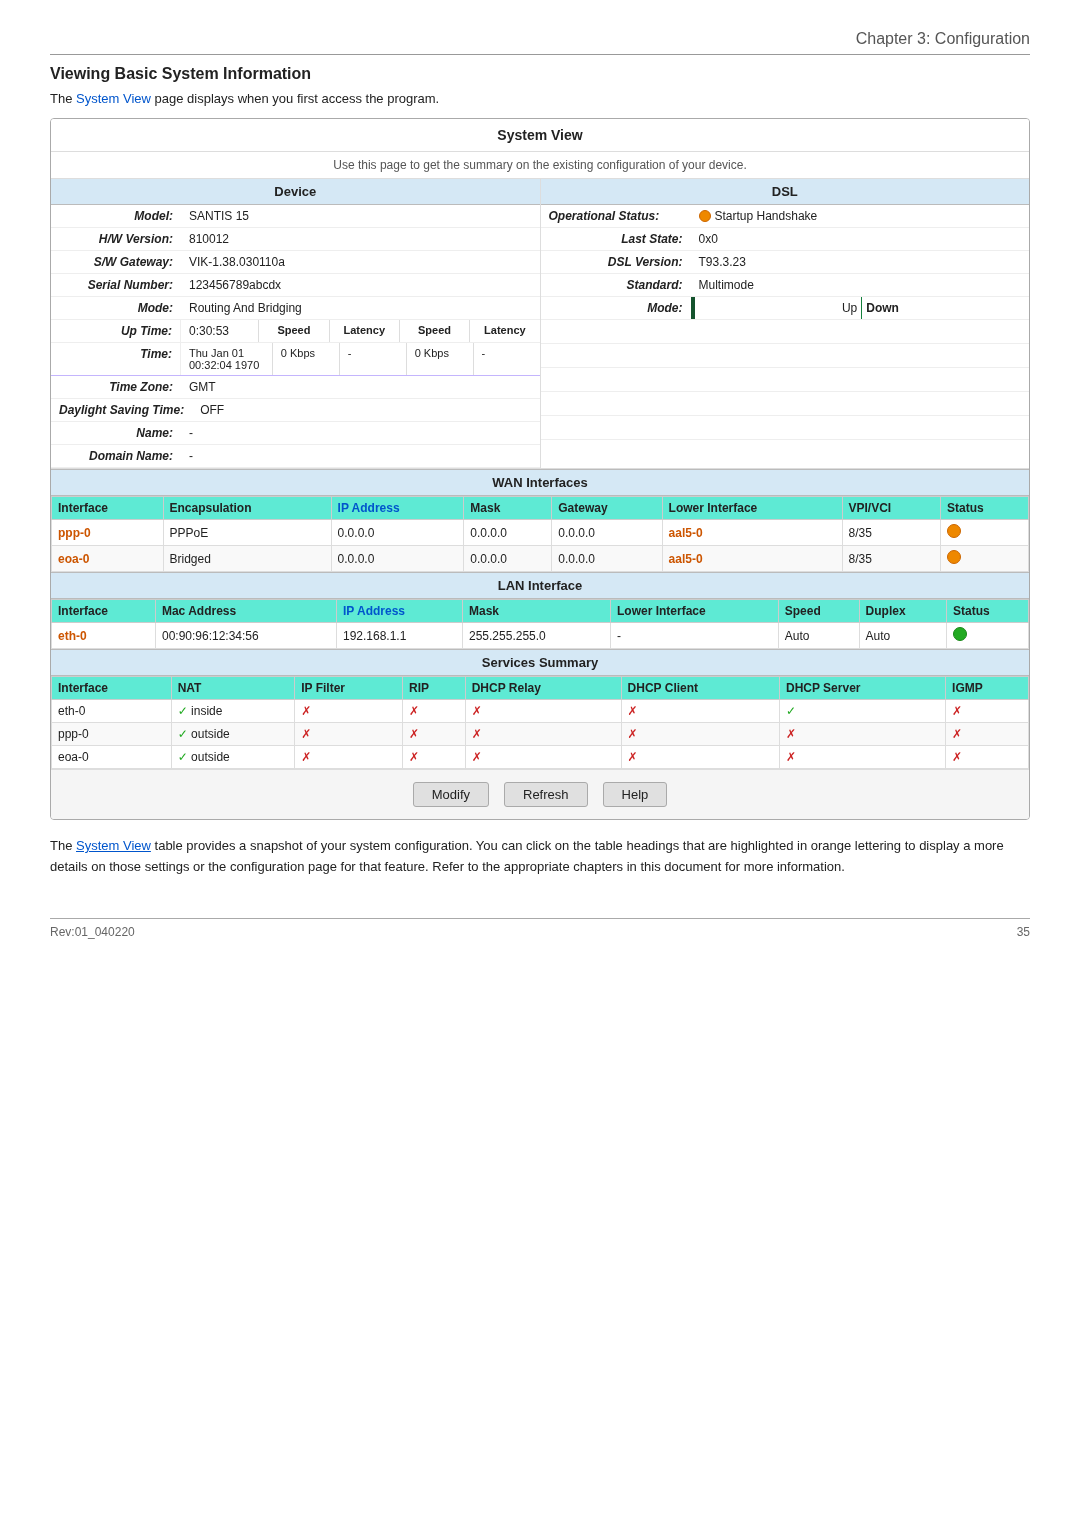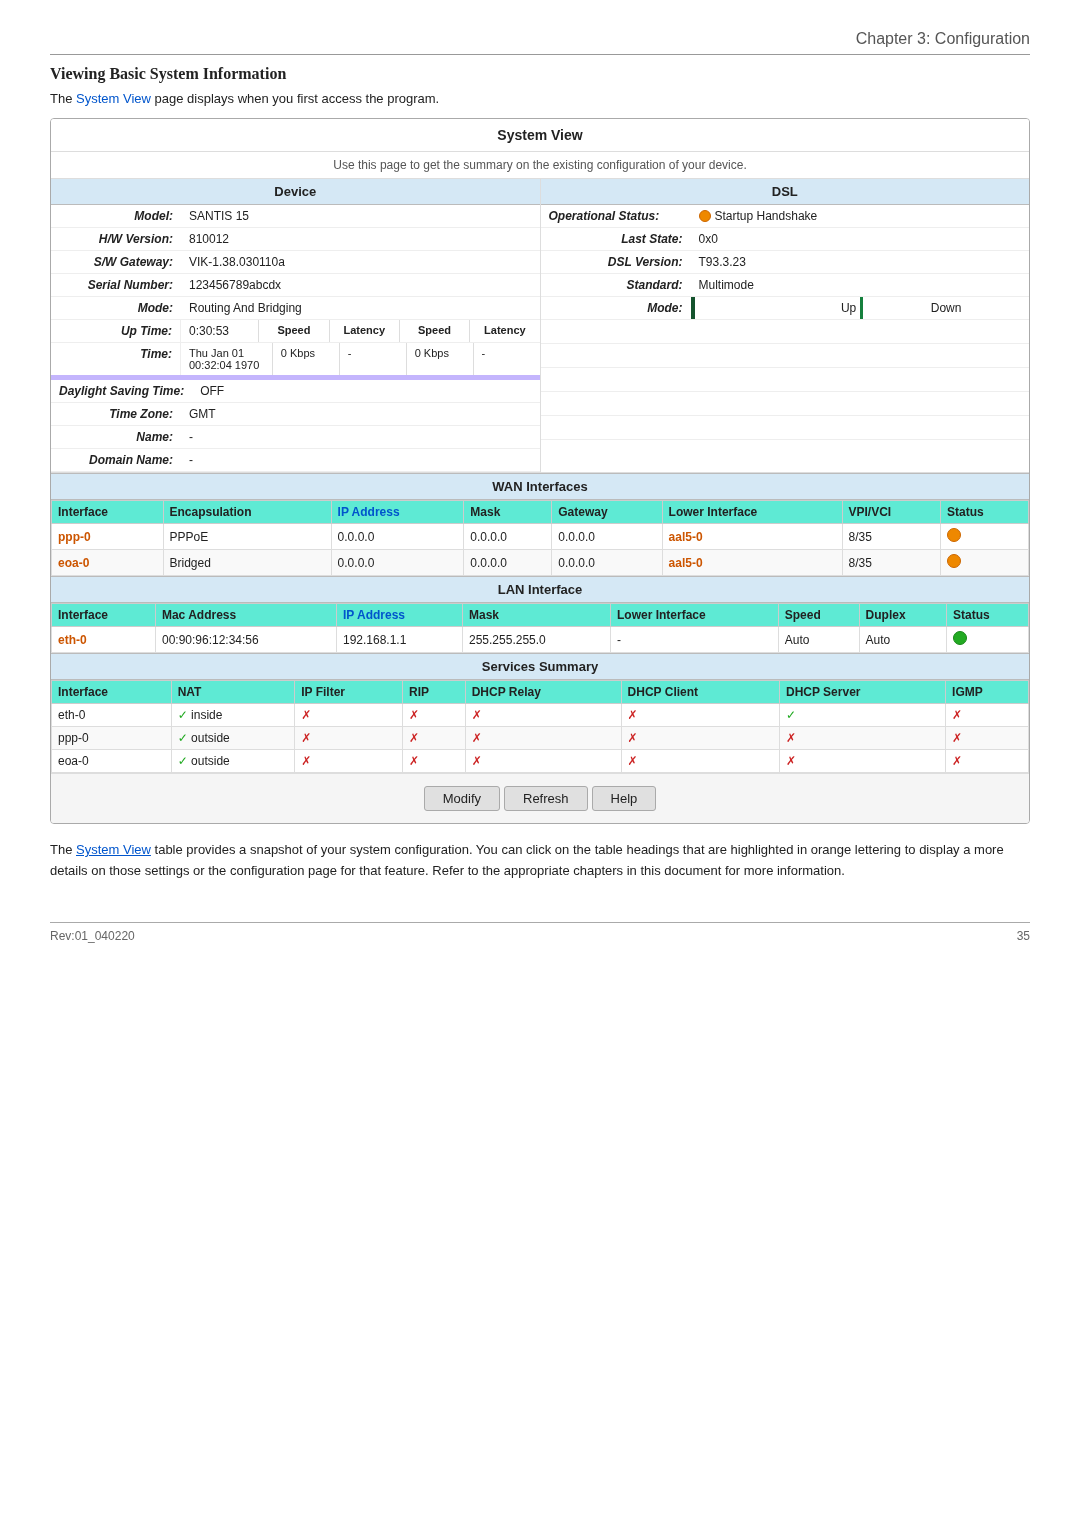--- a/index.html
+++ b/index.html
@@ -16,21 +16,20 @@
       color: #555;
       margin-bottom: 10px;
       border-bottom: 1px solid #999;
       padding-bottom: 6px;
     }
     .section-title {
       font-size: 16px;
       font-weight: bold;
       margin-bottom: 8px;
       margin-top: 10px;
-      font-family: Liberation Serif, serif;
     }
     .intro-text {
       font-size: 13px;
       margin-bottom: 12px;
     }
     .intro-text a { color: #0055cc; text-decoration: none; }
     .system-view-box {
       border: 1px solid #aaa;
       border-radius: 4px;
       overflow: hidden;
@@ -158,21 +157,21 @@
     }
     .status-dot-amber {
       display: inline-block; width: 14px; height: 14px;
       border-radius: 50%; background: #ee8800;
       border: 1px solid #cc6600;
     }
     
     .buttons-row {
       display: flex;
       justify-content: center;
-      gap: 4px;
+      gap: 15px;
       padding: 12px;
       background: #f5f5f5;
       border-top: 1px solid #ddd;
     }
     .sv-btn {
       padding: 4px 18px;
       font-size: 13px;
       background: #e0e0e0;
       border: 1px solid #aaa;
       border-radius: 3px;
@@ -246,37 +245,37 @@
         <div style="width:130px; font-style:italic; font-weight:bold; text-align:right; padding:4px 8px; border-right:1px solid #eee;">Up Time:</div>
         <div style="flex:1; display:flex;">
           <div style="flex:1; padding:4px 8px; border-right:1px solid #ddd;">0:30:53</div>
           <div style="flex:1; text-align:center; font-weight:bold; padding:4px 4px; border-right:1px solid #ddd; font-size:11px;">Speed</div>
           <div style="flex:1; text-align:center; font-weight:bold; padding:4px 4px; border-right:1px solid #ddd; font-size:11px;">Latency</div>
           <div style="flex:1; text-align:center; font-weight:bold; padding:4px 4px; border-right:1px solid #ddd; font-size:11px;">Speed</div>
           <div style="flex:1; text-align:center; font-weight:bold; padding:4px 4px; font-size:11px;">Latency</div>
         </div>
       </div>
 
-      <div style="display:flex; border-bottom:5px solid #c4b5fd; font-size:12px;">
+      <div style="display:flex; border-bottom:1px solid #c4b5fd; font-size:12px;">
         <div style="width:130px; font-style:italic; font-weight:bold; text-align:right; padding:4px 8px; border-right:1px solid #eee;">Time:</div>
         <div style="flex:1; display:flex;">
           <div style="flex:1.5; padding:4px 8px; border-right:1px solid #ddd; font-size:11px;">Thu Jan 01 00:32:04 1970</div>
           <div style="flex:1; padding:4px 8px; border-right:1px solid #ddd; font-size:11px;">0 Kbps</div>
           <div style="flex:1; padding:4px 8px; border-right:1px solid #ddd; font-size:11px;">-</div>
           <div style="flex:1; padding:4px 8px; border-right:1px solid #ddd; font-size:11px;">0 Kbps</div>
           <div style="flex:1; padding:4px 8px; font-size:11px;">-</div>
         </div>
       </div>
       <div class="info-row">
+        <div class="info-label">Time Zone:</div>
+        <div class="info-value">GMT</div>
+      </div>
+      <div class="info-row">
         <div class="info-label">Daylight Saving Time:</div>
         <div class="info-value">OFF</div>
-      </div>
-      <div class="info-row">
-        <div class="info-label">Time Zone:</div>
-        <div class="info-value">GMT</div>
       </div>
       <div class="info-row">
         <div class="info-label">Name:</div>
         <div class="info-value">-</div>
       </div>
       <div class="info-row">
         <div class="info-label">Domain Name:</div>
         <div class="info-value">-</div>
       </div>
     </div>
@@ -301,21 +300,21 @@
       </div>
       <div class="dsl-info-row">
         <div class="dsl-label">Standard:</div>
         <div class="dsl-value">Multimode</div>
       </div>
 
       <div style="display:flex; border-bottom:1px solid #eee; font-size:12px;">
         <div style="flex:0 0 150px; font-style:italic; font-weight:bold; text-align:right; padding:4px 8px;">Mode:</div>
         <div style="flex:1; display:flex;">
           <div style="flex:1; text-align:right; font-weight:normal; padding:4px 4px; border-left:4px solid #14532d;">Up</div>
-          <div style="flex:1; text-align:center; font-weight:normal; padding:4px 4px; border-left:3px solid #15803d;">Down</div>
+          <div style="flex:1; font-weight:bold; padding:4px 4px; border-left:1px solid #15803d;">Down</div>
         </div>
       </div>
 
       <div style="border-bottom:1px solid #eee; padding:4px;">&nbsp;</div>
       <div style="border-bottom:1px solid #eee; padding:4px;">&nbsp;</div>
       <div style="border-bottom:1px solid #eee; padding:4px;">&nbsp;</div>
       <div style="border-bottom:1px solid #eee; padding:4px;">&nbsp;</div>
       <div style="border-bottom:1px solid #eee; padding:4px;">&nbsp;</div>
     </div>
   </div>

